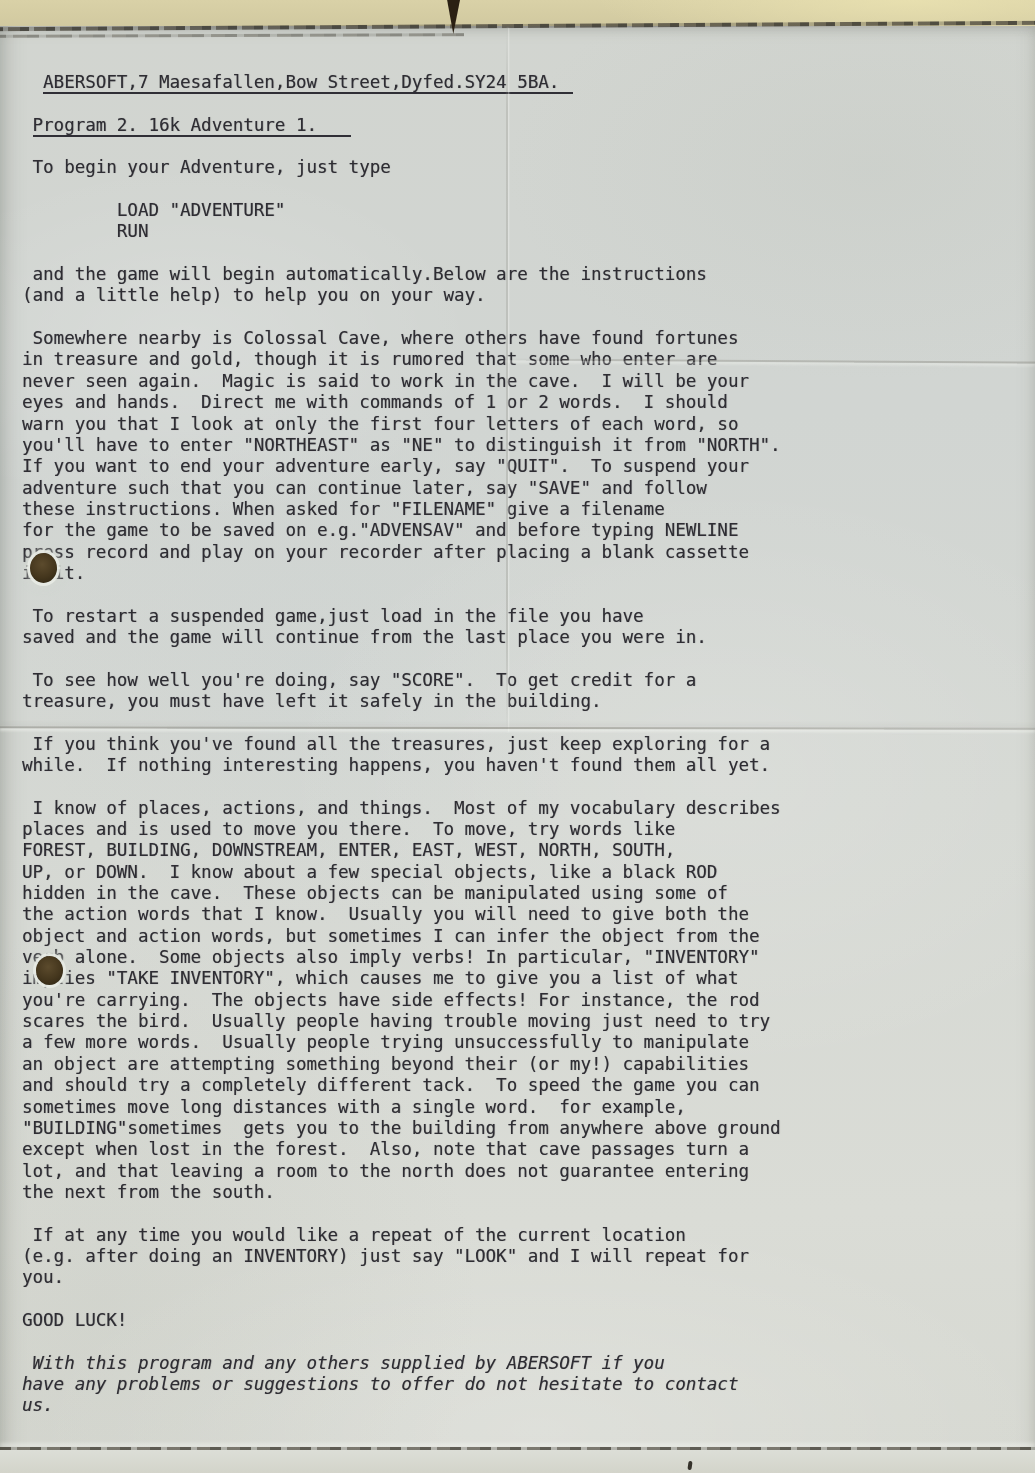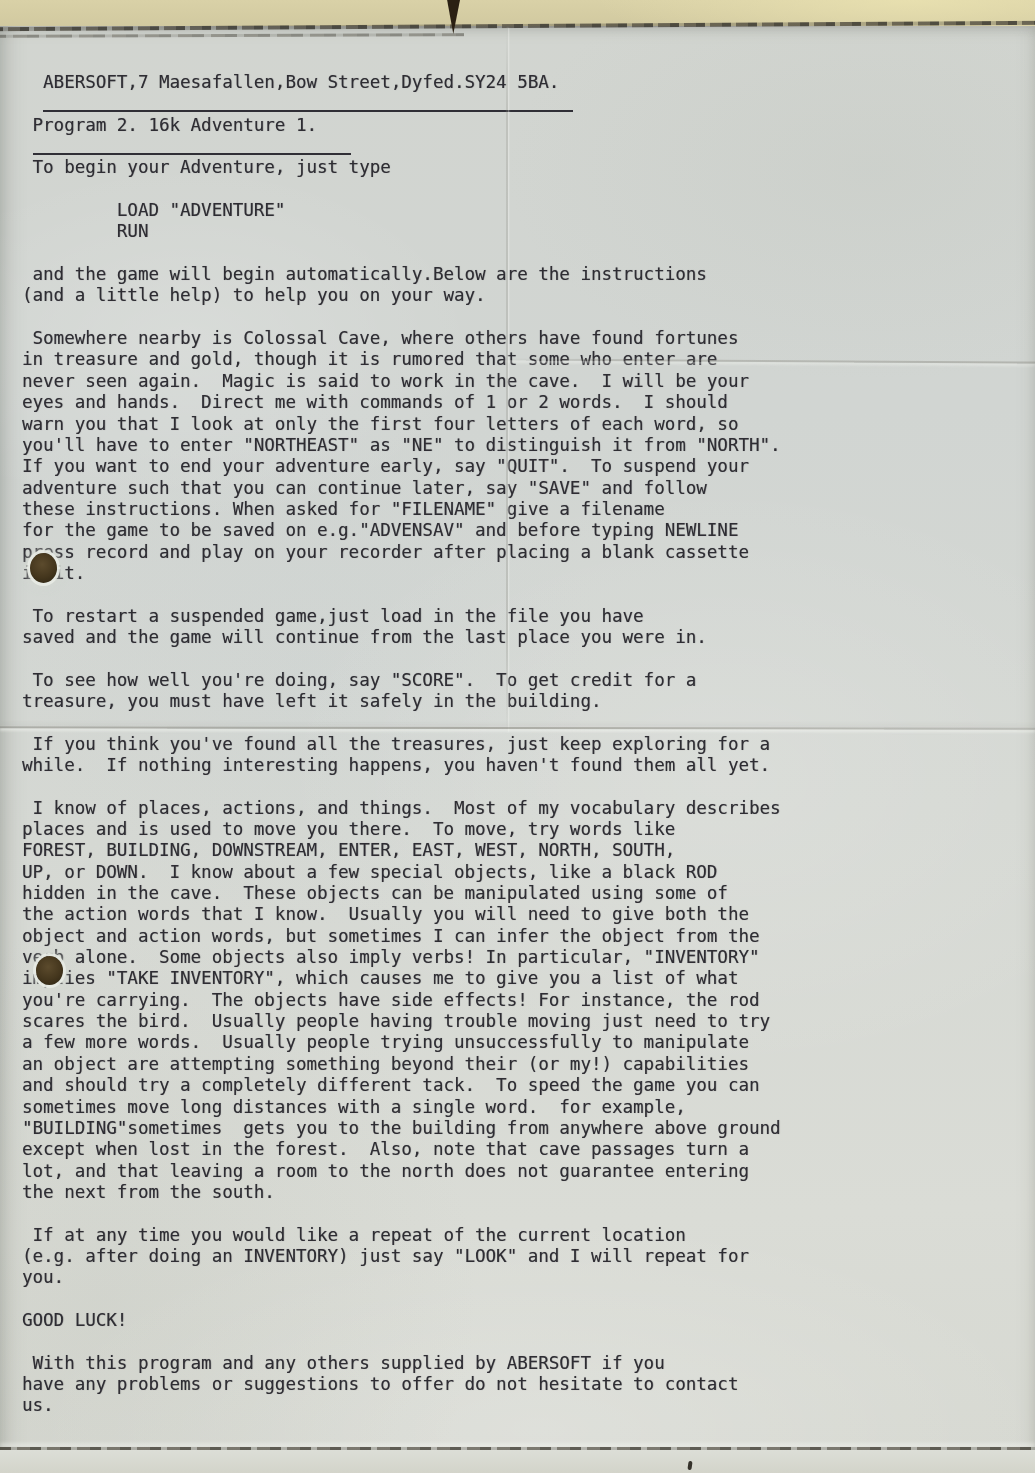--- a/index.html
+++ b/index.html
@@ -91,22 +91,22 @@
     position:absolute;left:688px;top:1461px;width:4px;height:9px;
     background:#35322b;border-radius:2px;transform:rotate(8deg);
   }
   
   .content{
     position:absolute;left:22px;top:46px;
     font-size:17.5px;line-height:21.35px;white-space:pre;
     color:#2e2d33;text-shadow:0.4px 0.4px 0.7px rgba(40,38,45,.45);
   }
   .block{margin:0 0 21.35px 0;}
-  .block:last-child{margin-bottom:0;}
-  .u{border-bottom:2px solid #302f36;padding-bottom:18px;}
+  .block:last-child{margin-bottom:0;font-style:italic;}
+  .u{border-bottom:2px solid #302f36;padding-bottom:0;}
 </style>
 </head>
 <body>
 
 <div>
   <div class="backing-sheen"></div>
 
   <div class="paper">
     <div class="texture"></div>
     <div class="content" id="doc"><div class="block"><div class="line">  <span class="u" style="padding-right: 14px;">ABERSOFT,7 Maesafallen,Bow Street,Dyfed.SY24 5BA.</span></div></div><div class="block"><div class="line"> <span class="u" style="padding-right: 34px;">Program 2. 16k Adventure 1.</span></div></div><div class="block"><div class="line"> To begin your Adventure, just type</div></div><div class="block"><div class="line">         LOAD "ADVENTURE"</div><div class="line">         RUN</div></div><div class="block"><div class="line"> and the game will begin automatically.Below are the instructions</div><div class="line">(and a little help) to help you on your way.</div></div><div class="block"><div class="line"> Somewhere nearby is Colossal Cave, where others have found fortunes</div><div class="line">in treasure and gold, though it is rumored that some who enter are</div><div class="line">never seen again.  Magic is said to work in the cave.  I will be your</div><div class="line">eyes and hands.  Direct me with commands of 1 or 2 words.  I should</div><div class="line">warn you that I look at only the first four letters of each word, so</div><div class="line">you'll have to enter "NORTHEAST" as "NE" to distinguish it from "NORTH".</div><div class="line">If you want to end your adventure early, say "QUIT".  To suspend your</div><div class="line">adventure such that you can continue later, say "SAVE" and follow</div><div class="line">these instructions. When asked for "FILENAME" give a filename</div><div class="line">for the game to be saved on e.g."ADVENSAV" and before typing NEWLINE</div><div class="line">press record and play on your recorder after placing a blank cassette</div><div class="line">in it.</div></div><div class="block"><div class="line"> To restart a suspended game,just load in the file you have</div><div class="line">saved and the game will continue from the last place you were in.</div></div><div class="block"><div class="line"> To see how well you're doing, say "SCORE".  To get credit for a</div><div class="line">treasure, you must have left it safely in the building.</div></div><div class="block"><div class="line"> If you think you've found all the treasures, just keep exploring for a</div><div class="line">while.  If nothing interesting happens, you haven't found them all yet.</div></div><div class="block"><div class="line"> I know of places, actions, and things.  Most of my vocabulary describes</div><div class="line">places and is used to move you there.  To move, try words like</div><div class="line">FOREST, BUILDING, DOWNSTREAM, ENTER, EAST, WEST, NORTH, SOUTH,</div><div class="line">UP, or DOWN.  I know about a few special objects, like a black ROD</div><div class="line">hidden in the cave.  These objects can be manipulated using some of</div><div class="line">the action words that I know.  Usually you will need to give both the</div><div class="line">object and action words, but sometimes I can infer the object from the</div><div class="line">verb alone.  Some objects also imply verbs! In particular, "INVENTORY"</div><div class="line">implies "TAKE INVENTORY", which causes me to give you a list of what</div><div class="line">you're carrying.  The objects have side effects! For instance, the rod</div><div class="line">scares the bird.  Usually people having trouble moving just need to try</div><div class="line">a few more words.  Usually people trying unsuccessfully to manipulate</div><div class="line">an object are attempting something beyond their (or my!) capabilities</div><div class="line">and should try a completely different tack.  To speed the game you can</div><div class="line">sometimes move long distances with a single word.  for example,</div><div class="line">"BUILDING"sometimes  gets you to the building from anywhere above ground</div><div class="line">except when lost in the forest.  Also, note that cave passages turn a</div><div class="line">lot, and that leaving a room to the north does not guarantee entering</div><div class="line">the next from the south.</div></div><div class="block"><div class="line"> If at any time you would like a repeat of the current location</div><div class="line">(e.g. after doing an INVENTORY) just say "LOOK" and I will repeat for</div><div class="line">you.</div></div><div class="block"><div class="line">GOOD LUCK!</div></div><div class="block"><div class="line"> With this program and any others supplied by ABERSOFT if you</div><div class="line">have any problems or suggestions to offer do not hesitate to contact</div><div class="line">us.</div></div></div>

